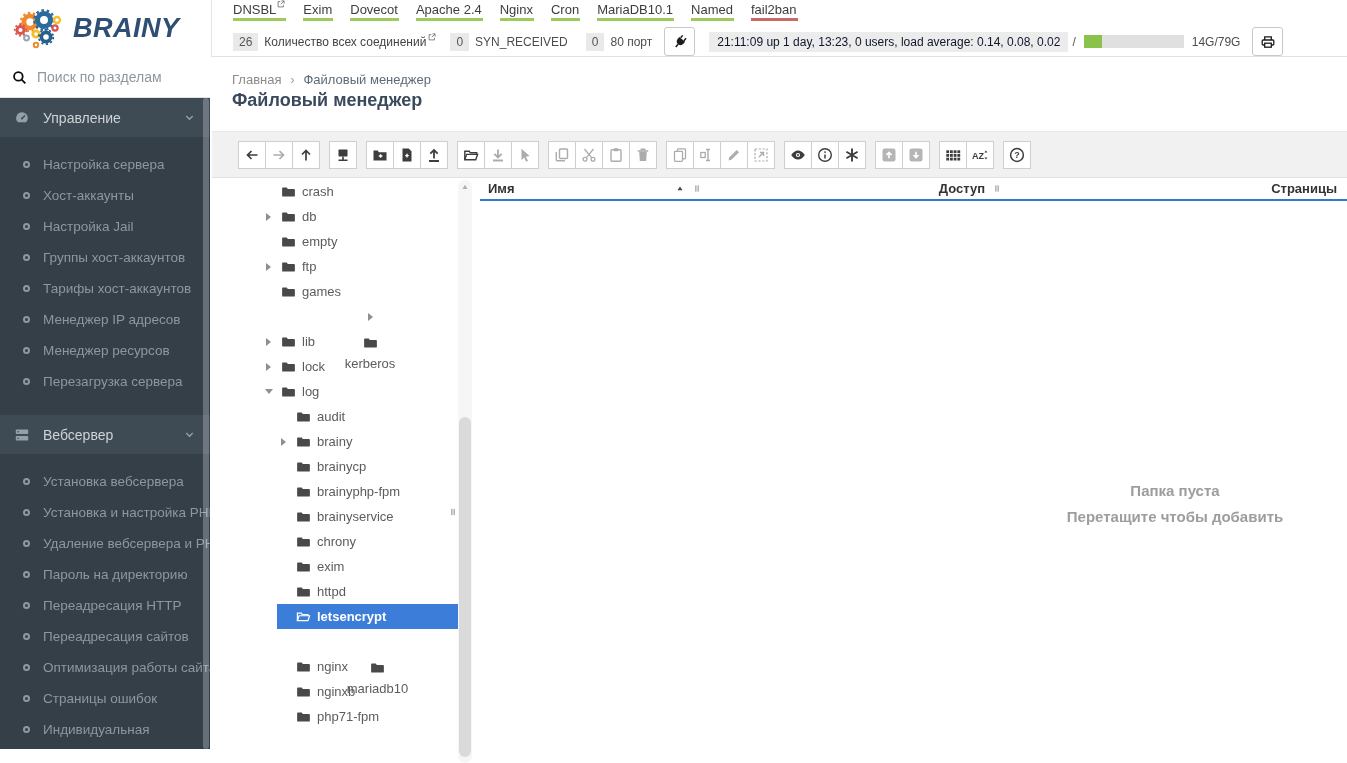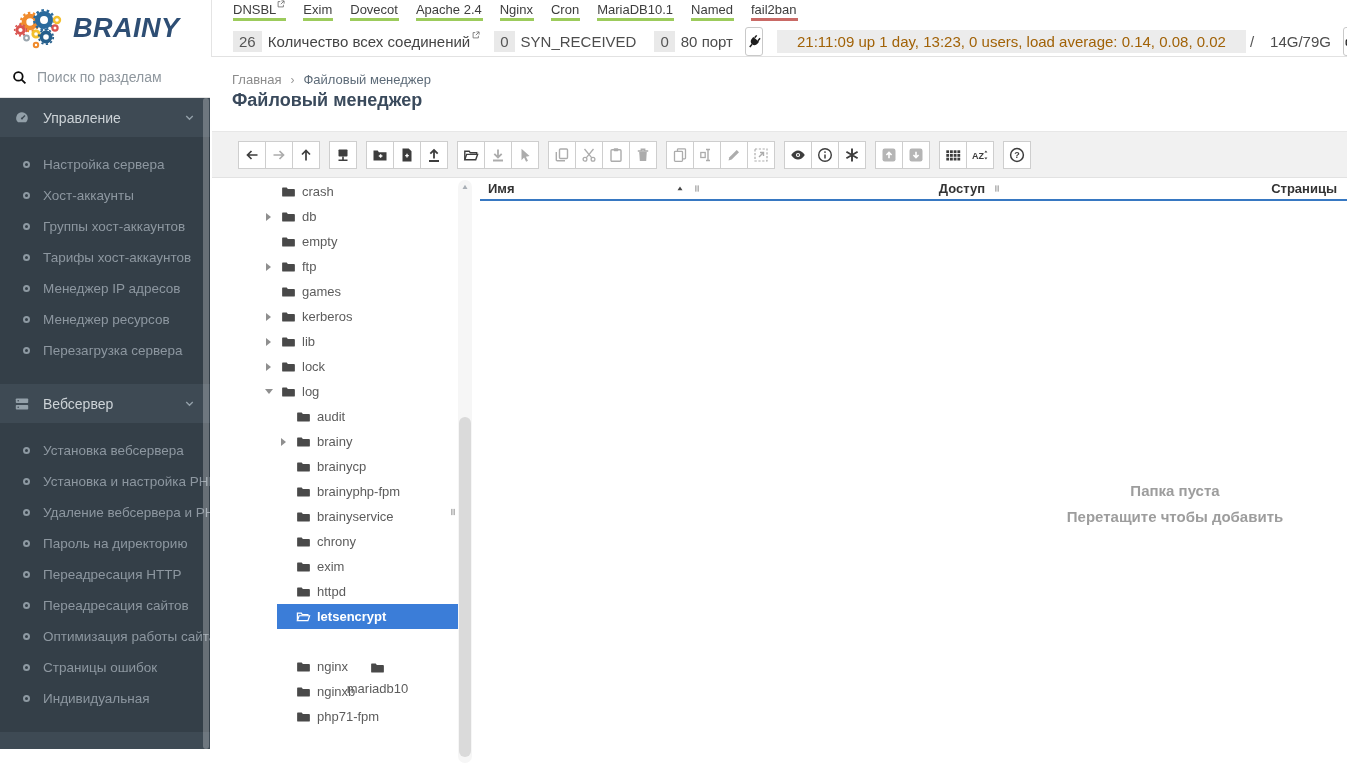--- a/index.html
+++ b/index.html
@@ -13,28 +13,28 @@
 .logo-panel{position:absolute;left:0;top:0;width:212px;height:57px;background:#fff;border-right:1px solid #e4e4e4;display:flex;align-items:center;padding-left:12px;gap:5px;cursor:pointer}
 .logo-text{font-size:27px;font-weight:bold;font-style:italic;color:var(--logo,#2e4e74);letter-spacing:.5px}
 .top-right{position:absolute;left:213px;right:0;top:0;height:100%;padding:1px 0 0 20px;display:flex;flex-direction:column}
 .nav-row{display:flex;gap:17px;align-items:flex-start;height:21px}
 .nav-link{font-size:13px;color:#3d3d3d;padding:1px 1px 1px 0;border-bottom:3px solid transparent;cursor:pointer;display:flex;gap:1px;white-space:nowrap}
 .nav-link.u-green{border-bottom-color:var(--green,#9ccb5c)}
 .nav-link.u-red{border-bottom-color:var(--red,#c96a66)}
 .icn{display:inline-block;line-height:0}
 .icn svg{width:100%;height:100%;display:block}
 .ext{width:8px;height:8px;color:#666;margin-top:-2px}
-.status-row{display:flex;align-items:center;margin-top:6px;font-size:15px;color:#4d4d4d}
+.status-row{display:flex;align-items:center;margin-top:6px;font-size:12px;color:#4d4d4d}
 .badge{background:#e9e9e9;padding:2px 6px;color:#555;margin-right:6px}
 .st-text{margin-right:4px;white-space:nowrap}
 .st-link{display:flex;gap:2px;cursor:pointer;color:#444;white-space:nowrap}
 .gap{width:14px;flex:none}
 .icon-btn{width:31px;height:29px;border:1px solid #c9c9c9;background:#fff;border-radius:3px;display:flex;align-items:center;justify-content:center;color:#1d1d1d;cursor:pointer;margin-left:8px}
 .i16{width:16px;height:16px}
-.uptime{background:#ececec;padding:3px 20px;color:#a16207;white-space:nowrap}
+.uptime{background:#ececec;padding:3px 8px;color:#0f172a;white-space:nowrap}
 .mount{margin:0 8px 0 4px;color:#555}
 .meter{width:100px;height:13px;background:#e0e0e0;overflow:hidden;margin-right:8px}
 .meter-fill{height:100%;background:var(--progress,#8bc34a)}
 
 
 .sidebar{position:absolute;left:0;top:57px;bottom:14px;width:210px;background:var(--sidebg,#3e4a54);overflow:hidden}
 .search-row{height:41px;background:#fff;display:flex;align-items:center;padding:0 12px;gap:10px;border-bottom:1px solid #e3e3e3}
 .search-row .icn{width:15px;height:15px;color:#0c0c0c;flex:none}
 .search-input{border:none;outline:none;font-size:14px;color:#333;width:160px;font-family:"Liberation Sans",sans-serif;background:transparent}
 .search-input::placeholder{color:#8f979e}
@@ -225,20 +225,24 @@
             <div class="side-item">
               <span class="bullet"></span>
               <span>Настройка сервера</span>
             </div>
             <div class="side-item">
               <span class="bullet"></span>
               <span>Хост-аккаунты</span>
             </div>
             <div class="side-item">
               <span class="bullet"></span>
+              <span>Настройка Jail</span>
+            </div>
+            <div class="side-item">
+              <span class="bullet"></span>
               <span>Группы хост-аккаунтов</span>
             </div>
             <div class="side-item">
               <span class="bullet"></span>
               <span>Тарифы хост-аккаунтов</span>
             </div>
             <div class="side-item">
               <span class="bullet"></span>
               <span>Менеджер IP адресов</span>
             </div>
@@ -609,21 +613,21 @@
               <span class="expander none"></span>
               <span class="icn tree-folder">
                 <svg viewBox="0 0 16 16" xmlns="http://www.w3.org/2000/svg">
                   <path d="M1.2 4.6c0-.5.4-1 1-1h3.9l1.2 1.6h6.5c.6 0 1 .4 1 1v6.2c0 .5-.4 1-1 1H2.2c-.6 0-1-.5-1-1z" fill="currentColor"></path>
                 </svg>
               </span>
               <span class="tree-label">games</span>
             </div>
           </div>
           <div class="tree-row">
-            <div class="tree-body" style="margin-left: 30px;">
+            <div class="tree-body" style="margin-left: 30px; flex-direction: column;">
               <span class="expander collapsed"></span>
               <span class="icn tree-folder">
                 <svg viewBox="0 0 16 16" xmlns="http://www.w3.org/2000/svg">
                   <path d="M1.2 4.6c0-.5.4-1 1-1h3.9l1.2 1.6h6.5c.6 0 1 .4 1 1v6.2c0 .5-.4 1-1 1H2.2c-.6 0-1-.5-1-1z" fill="currentColor"></path>
                 </svg>
               </span>
               <span class="tree-label">kerberos</span>
             </div>
           </div>
           <div class="tree-row">

